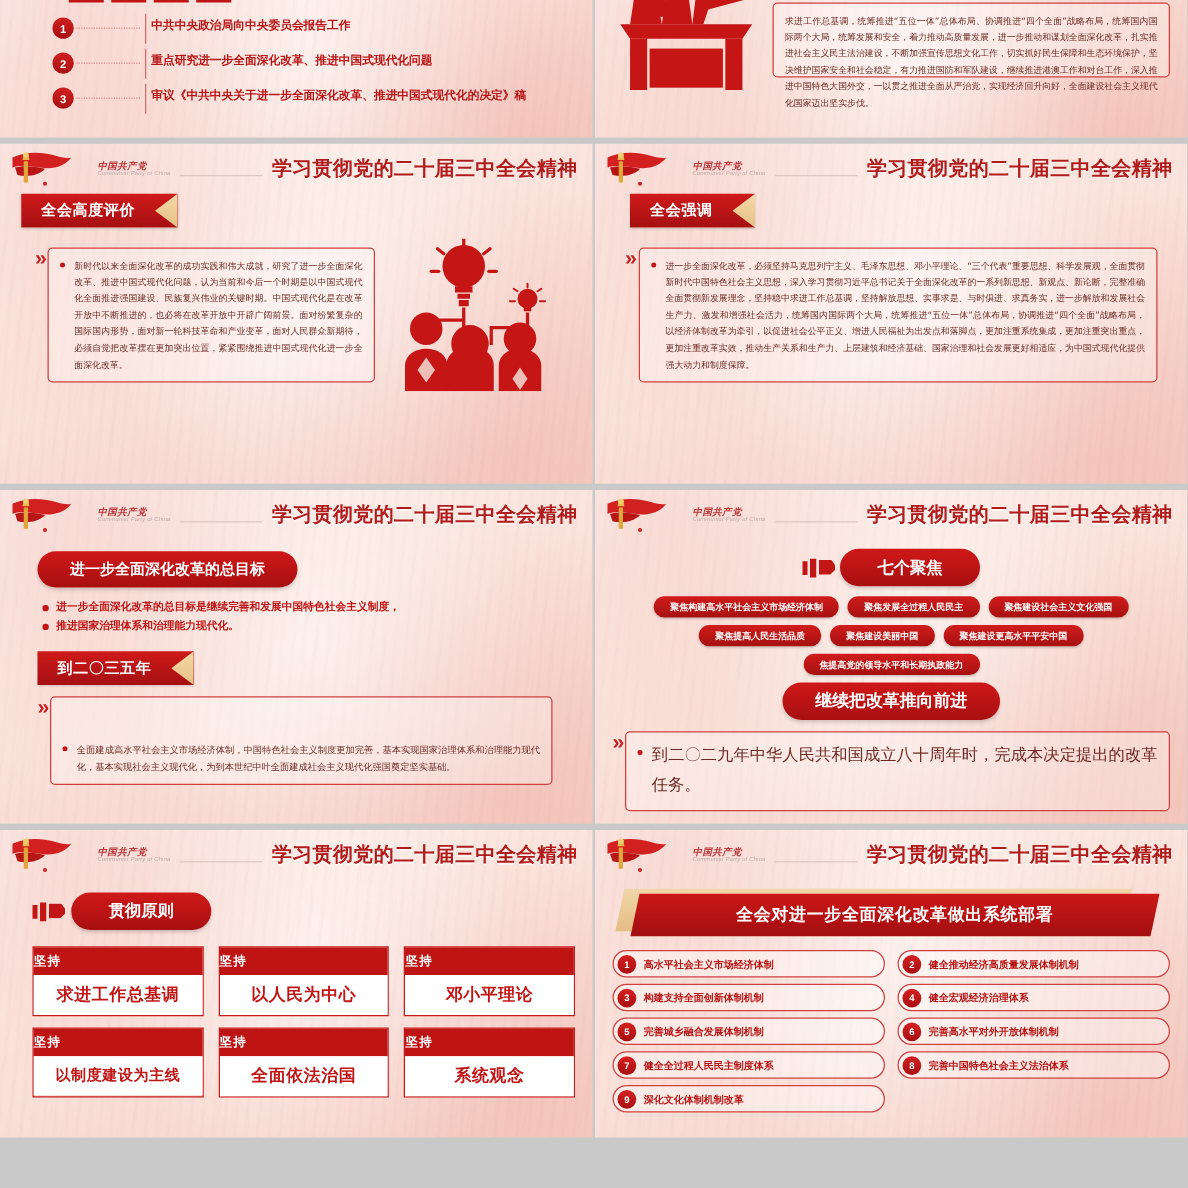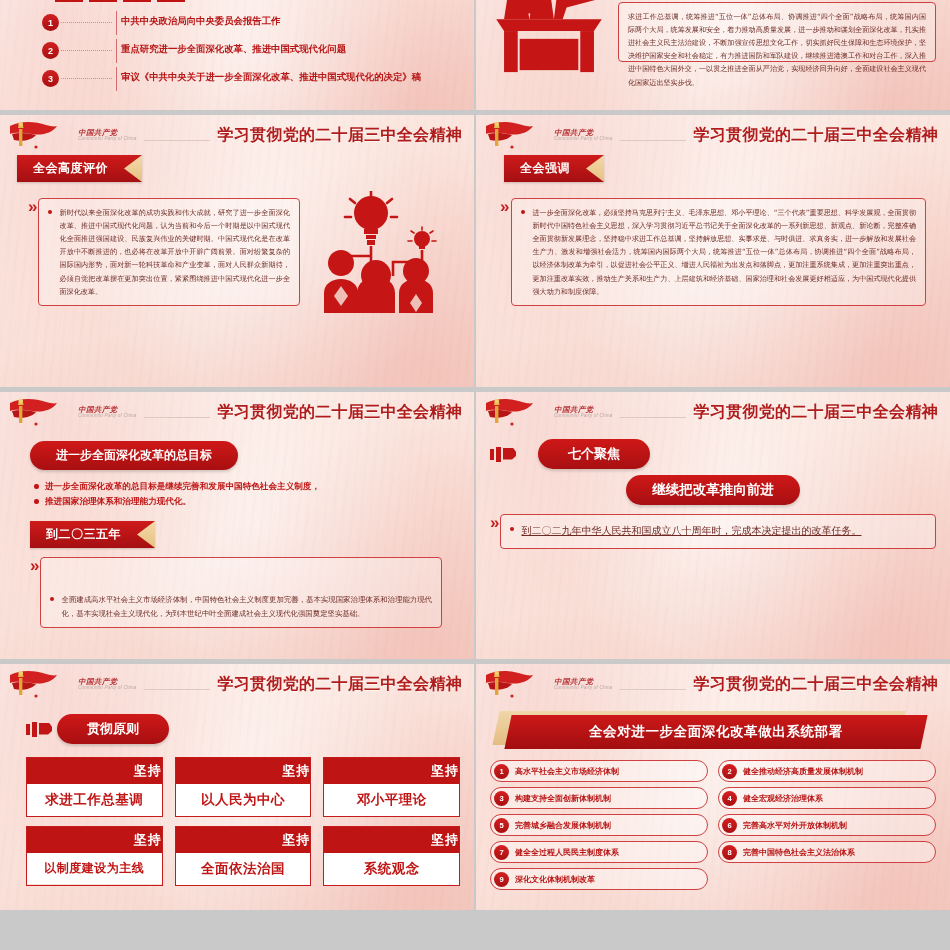--- a/index.html
+++ b/index.html
@@ -118,22 +118,22 @@
   .focus { color:#fff; font-size:7.2px; font-weight:bold; padding:3.5px 13px;
            border-radius:20px; white-space:nowrap;
            background:linear-gradient(180deg,#d11c1c,#a61010);
            box-shadow:0 1px 2px rgba(0,0,0,.22); font-family:"DejaVu Sans",sans-serif; }
   .s6 .pill2 { margin-top:6px; }
 
   
   .s7body { padding:10px 14px 0 26px; }
   .grid6 { display:grid; grid-template-columns:repeat(3,1fr); gap:9px 12px; margin-top:13px; }
   .card { border:1px solid #c51b1b; }
-  .card .cap { background:#be1414; color:#fff; text-align:right; font-weight:bold;
-               font-size:13px; padding:4px 0; letter-spacing:1px; }
+  .card .cap { background:#be1414; color:#fff; text-align:left; font-weight:bold;
+               font-size:10px; padding:4px 0; letter-spacing:1px; }
   .card .val { background:#fff; color:#c01616; text-align:center; font-weight:bold;
                font-size:13.5px; padding:7px 2px; letter-spacing:.5px;
                font-family:"DejaVu Sans",sans-serif; }
 
   
   .s8body { padding:8px 14px 0 14px; }
   .slant-wrap { position:relative; height:34px; margin:3px 12px 0 12px; }
   .slant-shadow { position:absolute; left:-6px; top:-4px; right:22px; height:100%;
       background:linear-gradient(180deg,#f0d6a9,#e4bd83);
       transform:skewX(-12deg); }
@@ -377,39 +377,54 @@
       </svg>
       <div class="brand">
         <div class="cn">中国共产党</div>
         <div class="en">Communist Party of China</div>
       </div>
       <div class="hdr-rule"></div>
       <div class="hdr-title">学习贯彻党的二十届三中全会精神</div>
     </div>
 
     <div class="s6body">
-      <div style="display:flex;align-items:center;justify-content:flex-start;gap:20px;">
+      <div style="display:flex;align-items:center;justify-content:center;gap:2px;">
         <span class="hand">
             <i></i>
             <i></i>
             <i></i>
           </span>
         <span class="pill">七个聚焦</span>
       </div>
 
+      <div class="focus-wrap">
+        <div class="focus-row">
+          <span class="focus">聚焦构建高水平社会主义市场经济体制</span>
+          <span class="focus">聚焦发展全过程人民民主</span>
+          <span class="focus">聚焦建设社会主义文化强国</span>
+        </div>
+        <div class="focus-row">
+          <span class="focus">聚焦提高人民生活品质</span>
+          <span class="focus">聚焦建设美丽中国</span>
+          <span class="focus">聚焦建设更高水平平安中国</span>
+        </div>
+        <div class="focus-row">
+          <span class="focus">焦提高党的领导水平和长期执政能力</span>
+        </div>
+      </div>
 
       <div class="pill2">
         <span class="pill" style="font-size:13.5px;padding:6px 26px;">继续把改革推向前进</span>
       </div>
 
       <div style="display:flex;gap:4px;margin-top:9px;text-align:left;">
         <div class="chev">»</div>
         <div class="txtbox" style="flex:1 1 auto;">
           <ul class="bl">
-            <li class="body-cn" style="font-size:10px;text-decoration:underline;">到二〇二九年中华人民共和国成立八十周年时，完成本决定提出的改革任务。</li>
+            <li class="body-cn" style="font-size:13px;">到二〇二九年中华人民共和国成立八十周年时，完成本决定提出的改革任务。</li>
           </ul>
         </div>
       </div>
     </div>
   </div>
 
   <div class="gap"></div>
 
   <div class="slide s7">
     <div class="hdr">

